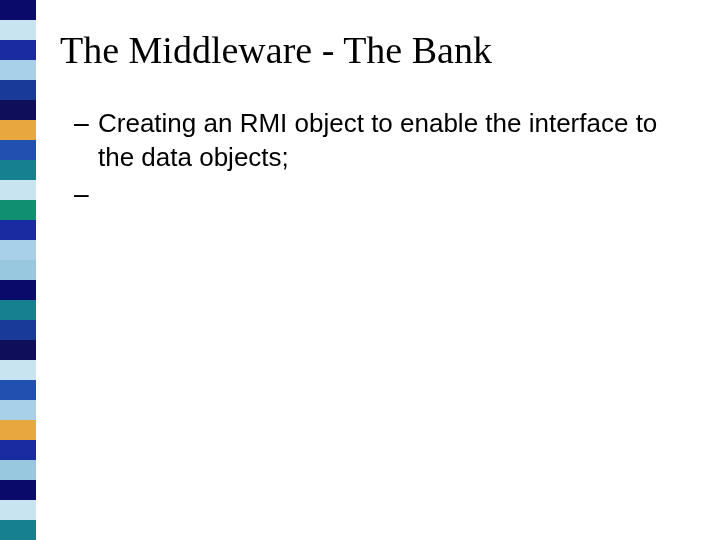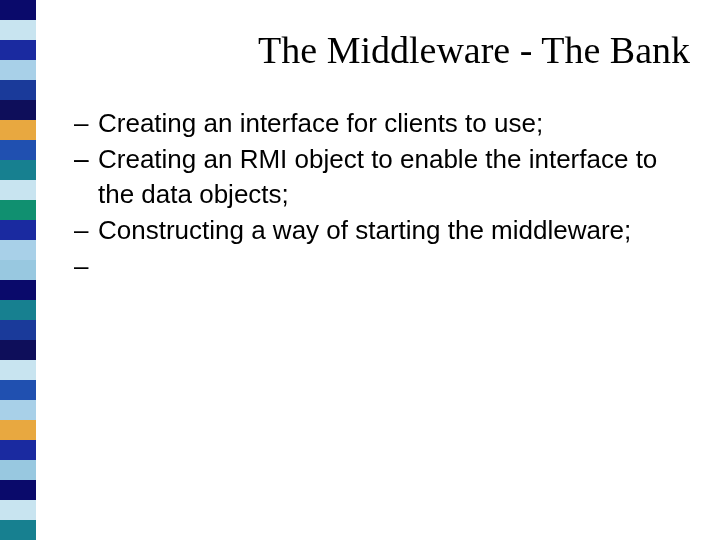--- a/index.html
+++ b/index.html
@@ -23,21 +23,21 @@
       position: absolute;
       left: 60px;
       top: 28px;
       right: 30px;
     }
     .title {
       font-family: "Times New Roman", Times, serif;
       font-size: 38px;
       font-weight: 400;
       color: #000000;
-      text-align: right;
+      text-align: left;
       margin-bottom: 34px;
     }
     .bullets {
       list-style: none;
       padding-left: 38px;
     }
     .bullets li {
       font-size: 26px;
       line-height: 1.32;
       color: #000000;
@@ -79,19 +79,19 @@
     <div class="block" style="background: rgb(26, 42, 160);"></div>
     <div class="block" style="background: rgb(152, 200, 224);"></div>
     <div class="block" style="background: rgb(10, 10, 107);"></div>
     <div class="block" style="background: rgb(200, 228, 240);"></div>
     <div class="block" style="background: rgb(23, 128, 144);"></div>
   </div>
 
 <div class="content">
   <h1 class="title">The Middleware - The Bank</h1>
   <ul class="bullets">
-      <li><span class="dash">–</span><span>Creating an interface for clients to use;</span></li>
+      <li><span class="dash">–</span></li>
       <li><span class="dash">–</span></li>
       <li><span class="dash">–</span><span>Creating an RMI object to enable the interface to the data objects;</span></li>
-      <li><span class="dash">–</span><span>Constructing a way of starting the middleware;</span></li>
+      <li><span class="dash">–</span></li>
       <li><span class="dash">–</span></li>
     </ul>
 </div>
 
 </body></html>

